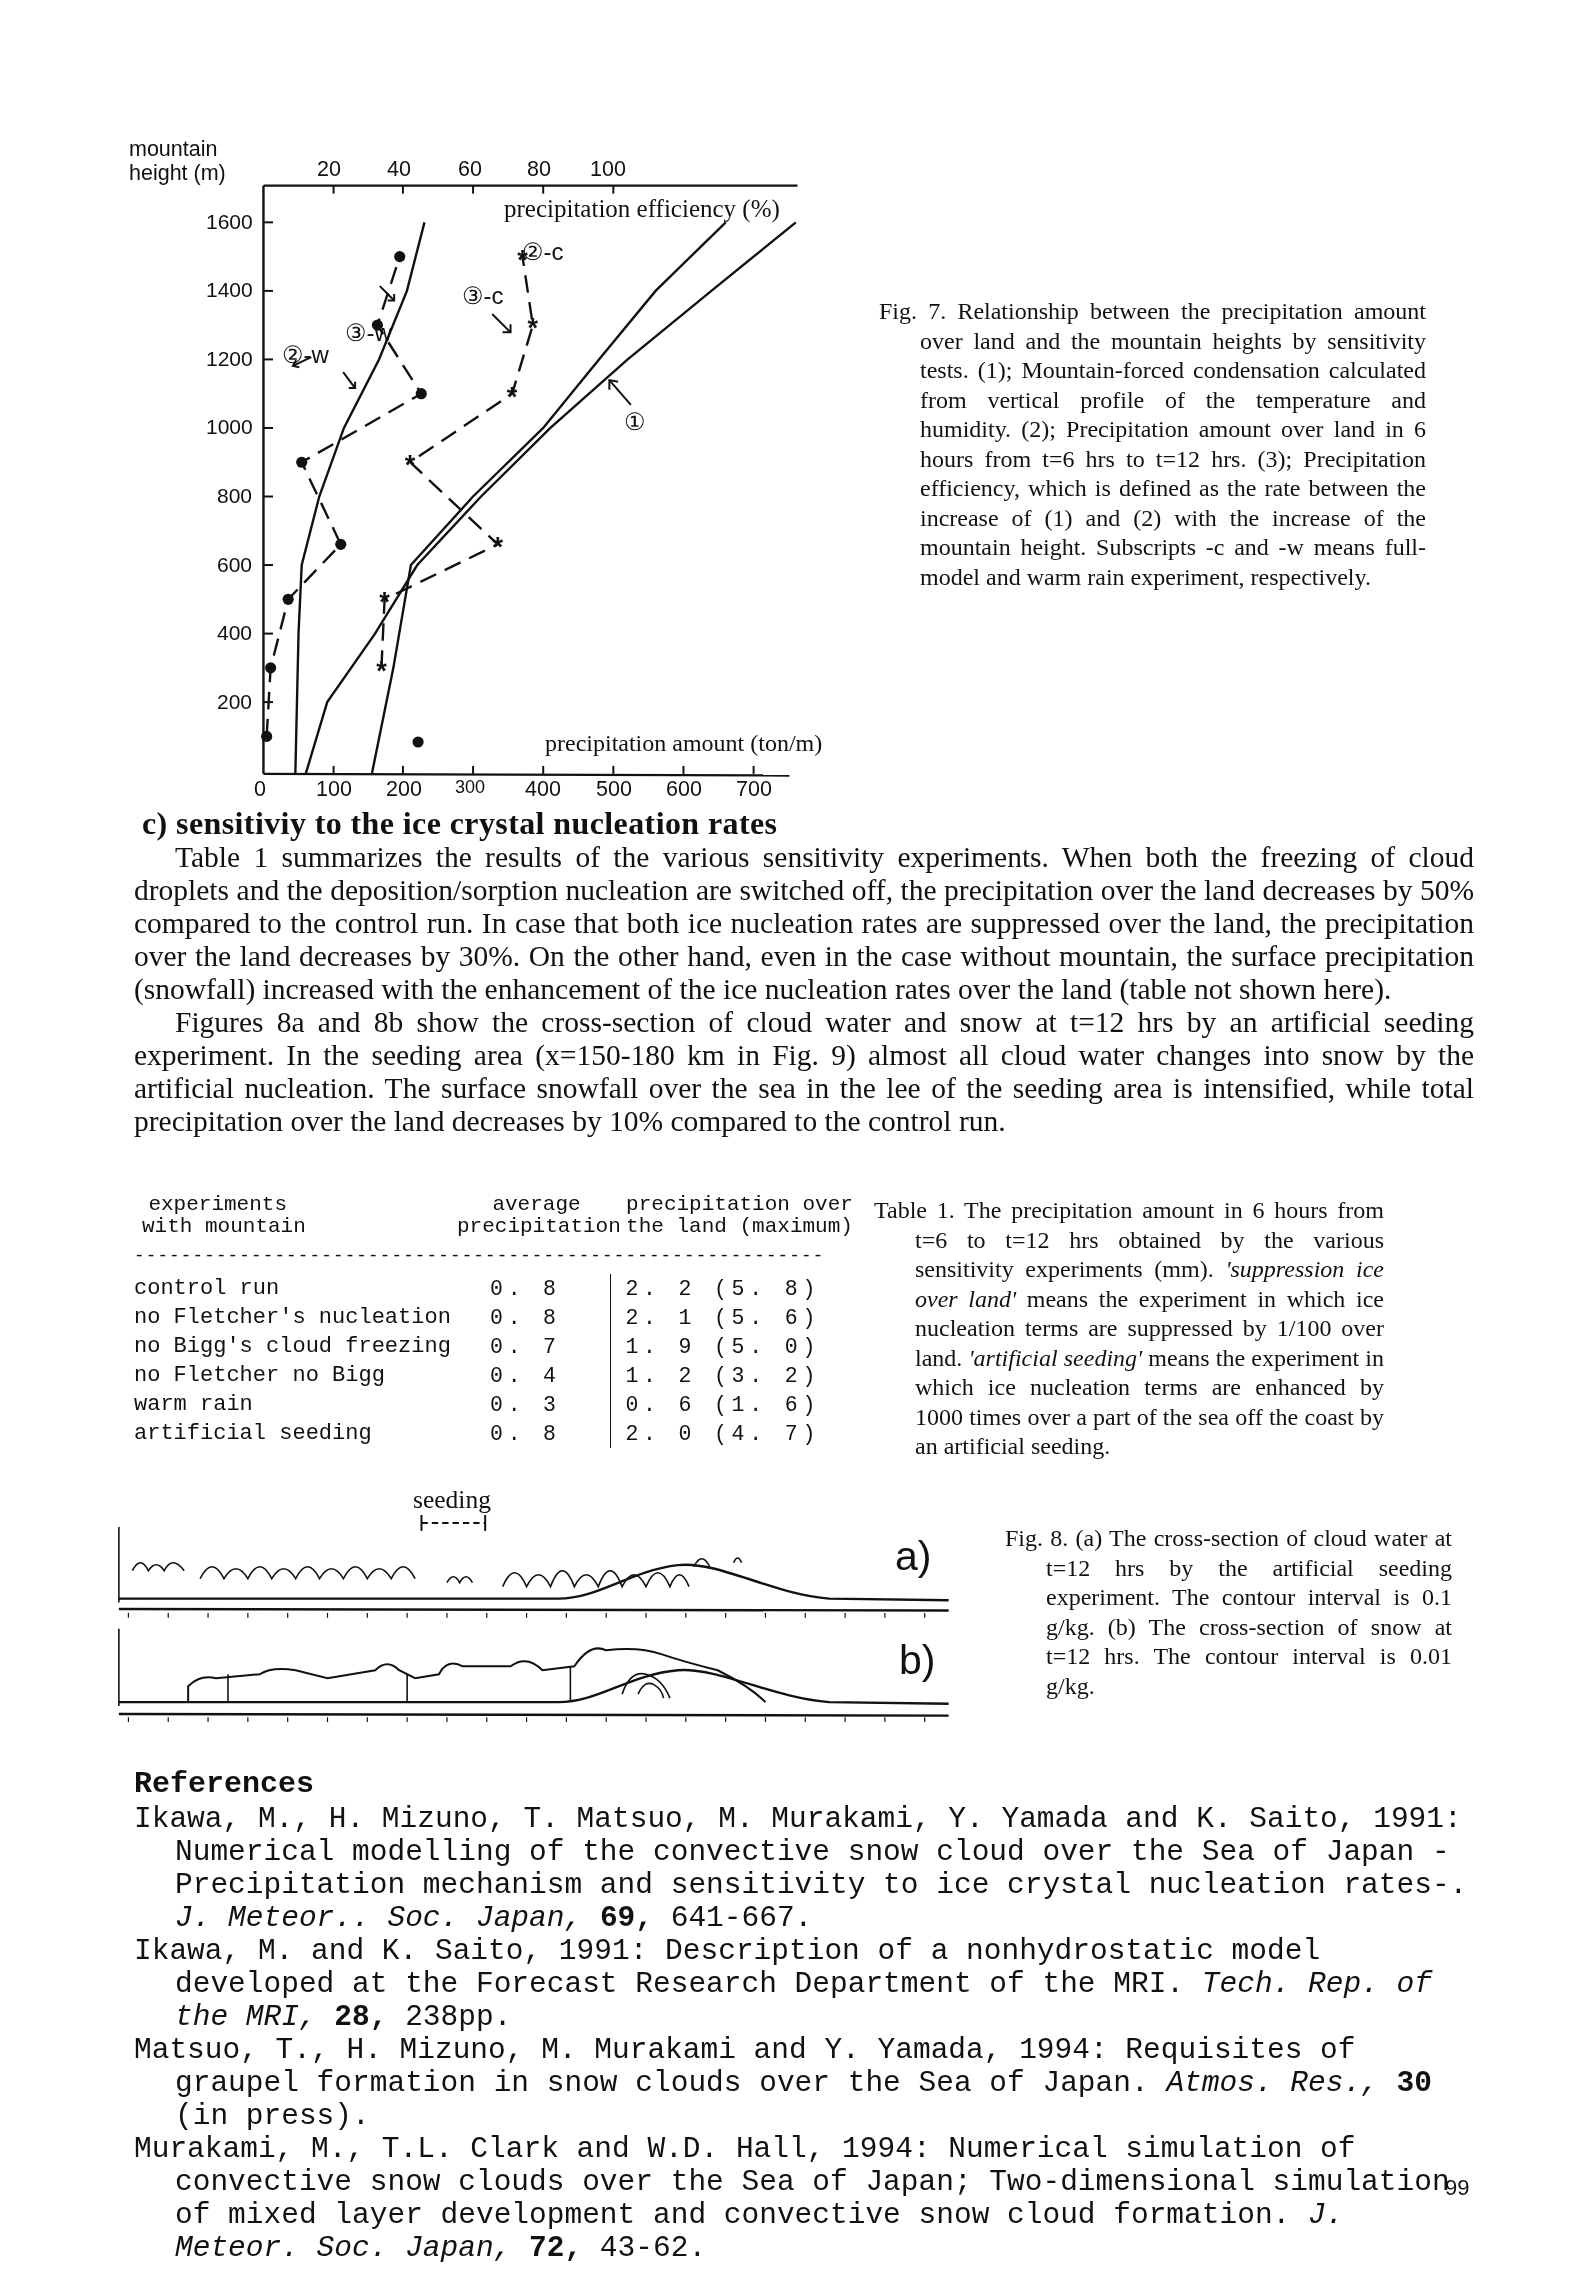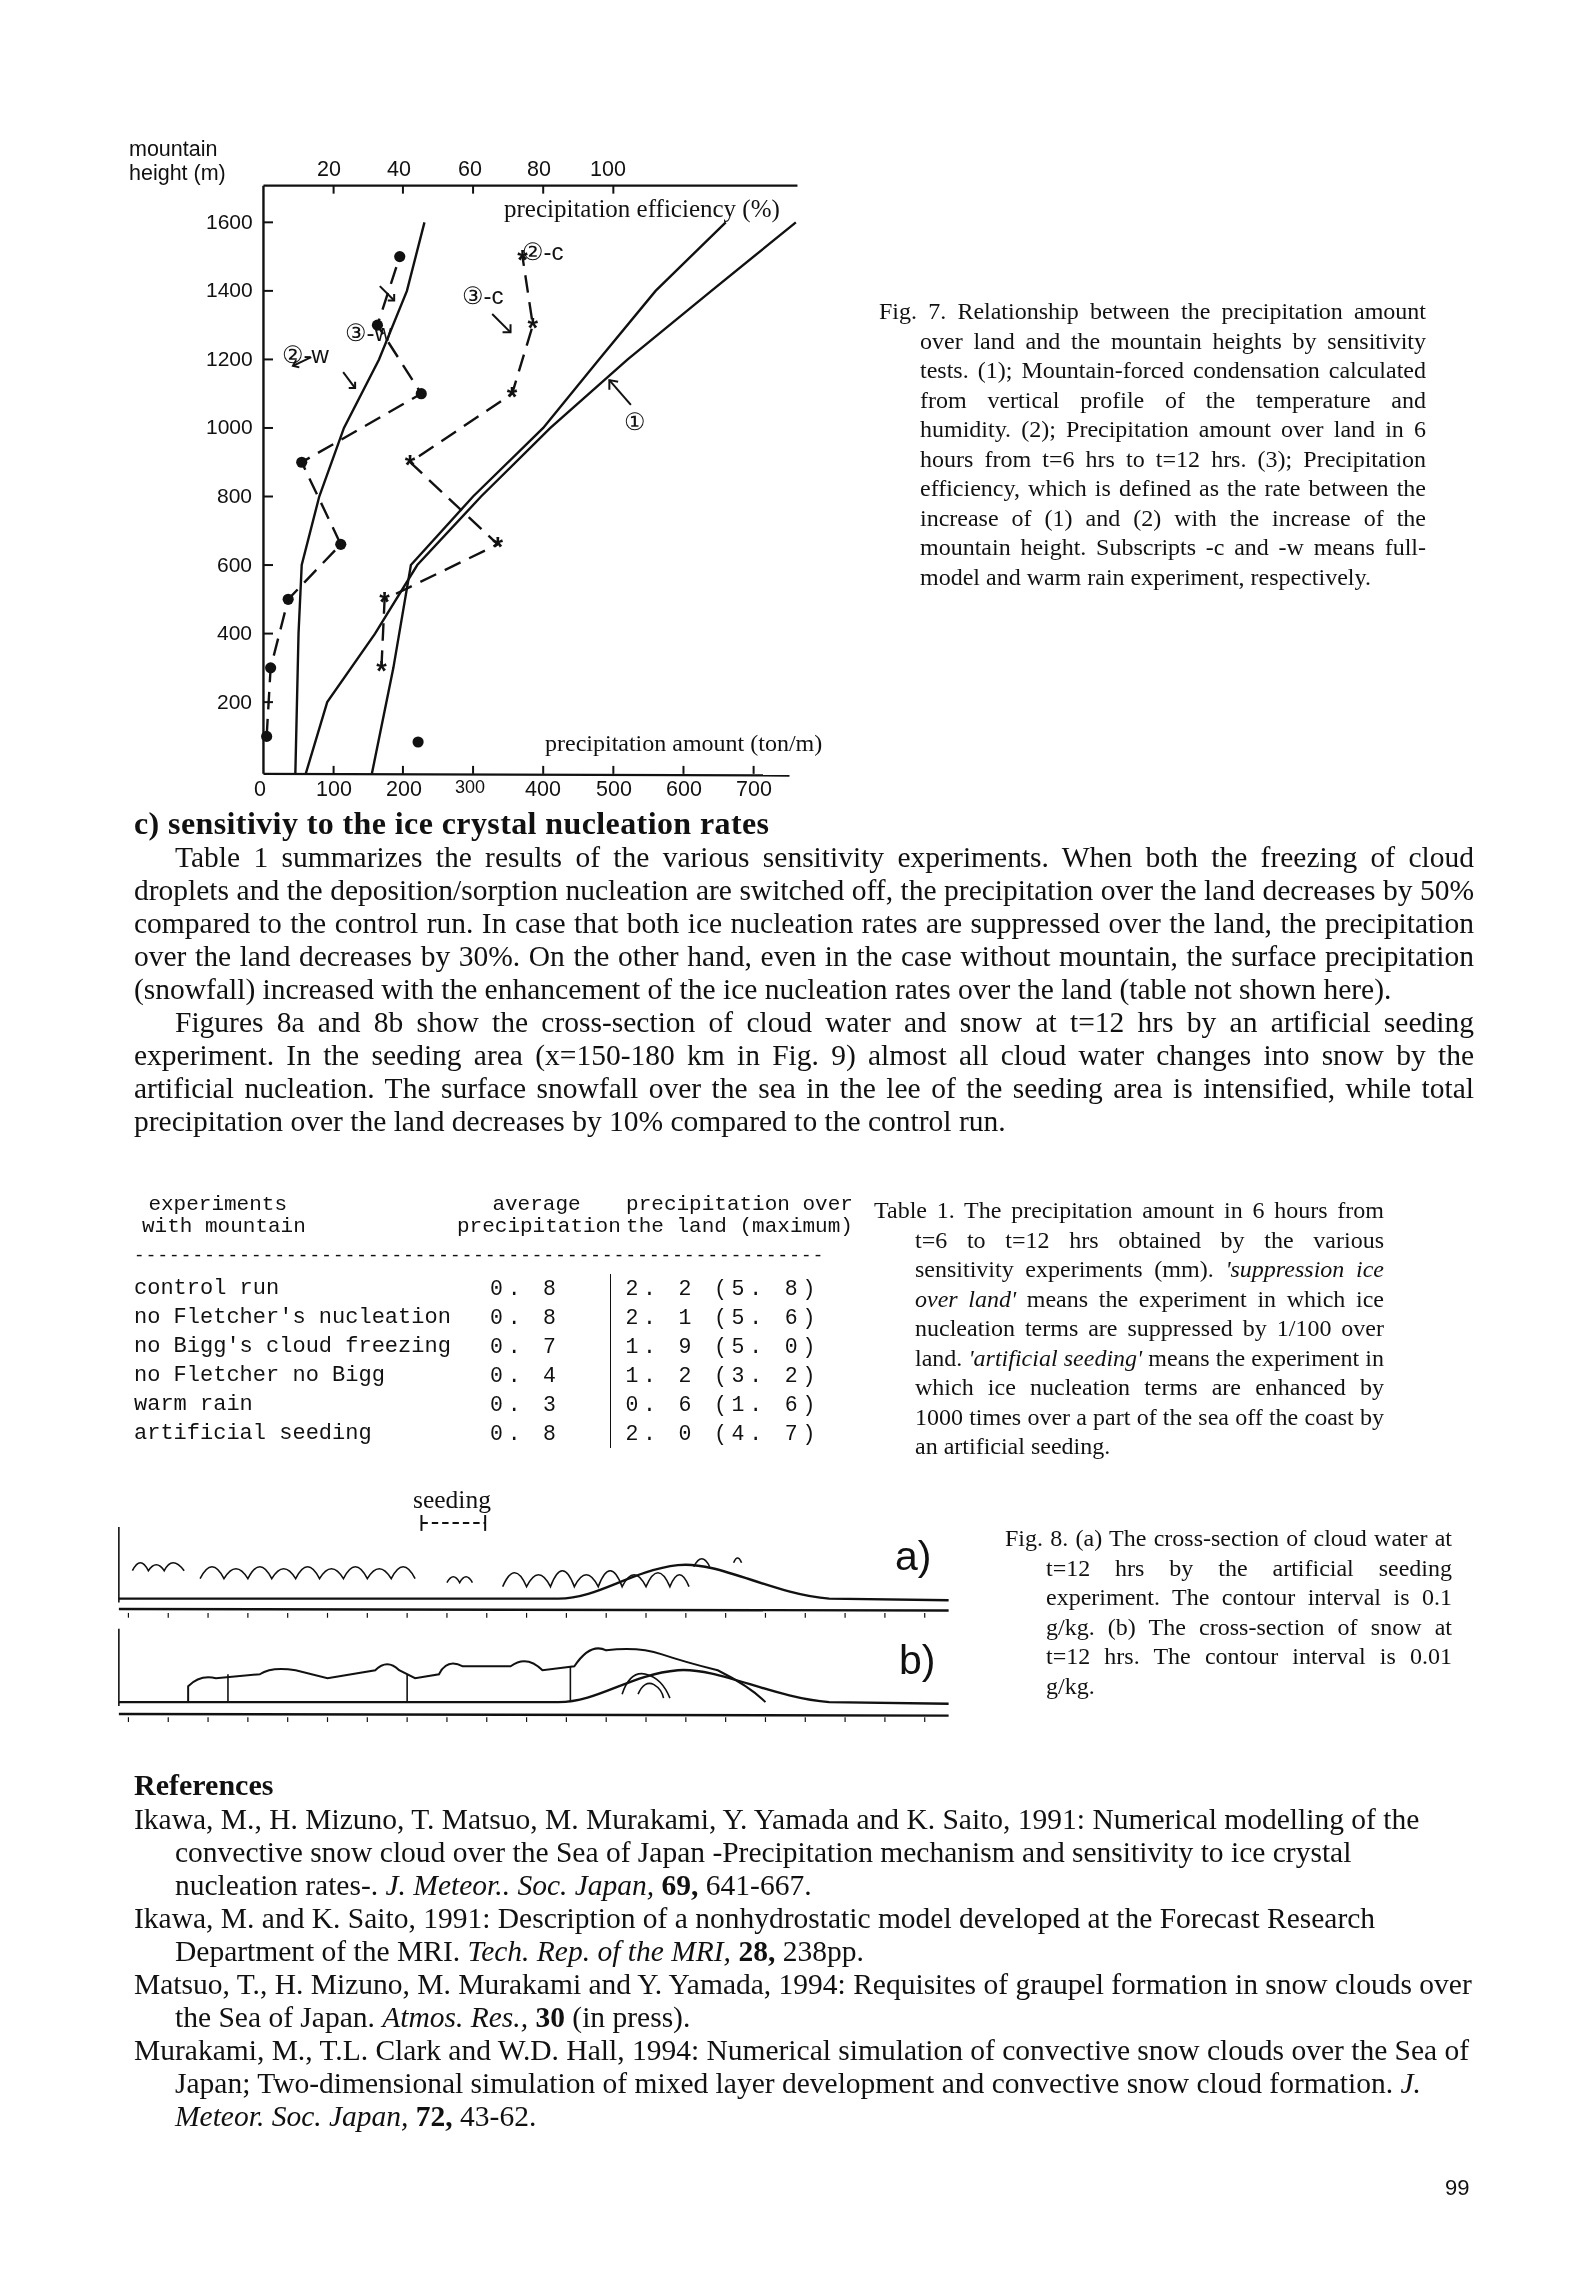--- a/index.html
+++ b/index.html
@@ -11,21 +11,21 @@
   #fig7-svg { position:absolute; left:120px; top:132px; width:797px; height:678px; }
   .caption { font-size:24px; line-height:29.5px; text-align:justify; }
   .hang { padding-left:41px; text-indent:-41px; }
   .section-title { font-size:32px; font-weight:bold; letter-spacing:0.4px; }
   .body-text { font-size:29.5px; line-height:33px; text-align:justify; }
   .body-text p { margin:0; text-indent:41px; }
   table.t1 { border-collapse:collapse; font-size:22px; }
   .t1-head { font-size:21px; line-height:22px; }
   .t1 td { padding:0; height:29px; vertical-align:middle; white-space:nowrap; }
   .num { font-family:"Liberation Mono", monospace; font-size:21.5px; letter-spacing:4.8px; }
-  .refs { font-size:29.5px; line-height:33px; }
+  .refs { font-size:29.5px; line-height:33px;font-family:Liberation Mono, monospace; }
   .ref { padding-left:41px; text-indent:-41px; margin:0; }
   .refs i { font-style:italic; }
   .refs b { font-weight:bold; }
   .pagenum { font-family:"Liberation Sans", sans-serif; font-size:22px; }
 </style>
 </head>
 <body>
 
 <div>
   <div class="abs sans" style="left:129px;top:137px;font-size:21.5px;line-height:24px;">
@@ -144,21 +144,21 @@
   <div class="abs sans" style="left:624px;top:408px;font-size:24px;">①</div>
 </div>
 
 <div class="abs caption serif" style="left:879px;top:297px;width:547px;">
   <div class="hang">
     <span>Fig. 7.</span>
     <span>Relationship between the precipitation amount over land and the mountain heights by sensitivity tests. (1); Mountain-forced condensation calculated from vertical profile of the temperature and humidity. (2); Precipitation amount over land in 6 hours from t=6 hrs to t=12 hrs. (3); Precipitation efficiency, which is defined as the rate between the increase of (1) and (2) with the increase of the mountain height. Subscripts -c and -w means full-model and warm rain experiment, respectively.</span>
   </div>
 </div>
 
-<div class="abs section-title serif" style="left:134px;top:805px;">c) sensitiviy to the ice crystal nucleation rates</div>
+<div class="abs section-title serif" style="left:142px;top:805px;">c) sensitiviy to the ice crystal nucleation rates</div>
 <div class="abs body-text serif" style="left:134px;top:841px;width:1340px;">
   <p>Table 1 summarizes the results of the various sensitivity experiments. When both the freezing of cloud droplets and the deposition/sorption nucleation are switched off, the precipitation over the land decreases by 50% compared to the control run. In case that both ice nucleation rates are suppressed over the land, the precipitation over the land decreases by 30%. On the other hand, even in the case without mountain, the surface precipitation (snowfall) increased with the enhancement of the ice nucleation rates over the land (table not shown here).</p>
   <p>Figures 8a and 8b show the cross-section of cloud water and snow at t=12 hrs by an artificial seeding experiment. In the seeding area (x=150-180 km in Fig. 9) almost all cloud water changes into snow by the artificial nucleation. The surface snowfall over the sea in the lee of the seeding area is intensified, while total precipitation over the land decreases by 10% compared to the control run.</p>
 </div>
 
 <div class="abs serif" style="left:134px;top:1194px;width:734px;">
   <div style="position:relative;height:46px;font-family:Liberation Mono, monospace;" class="t1-head">
     <div class="abs" style="left:8px;top:0;">
       <div style="padding-left:6.4px;">experiments</div>
       <div>with mountain</div>

